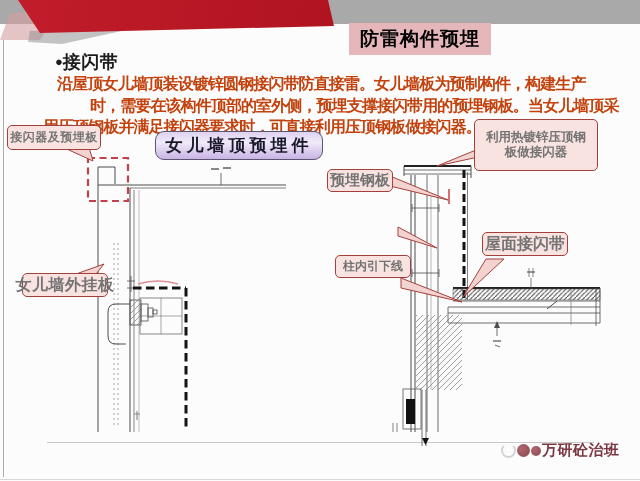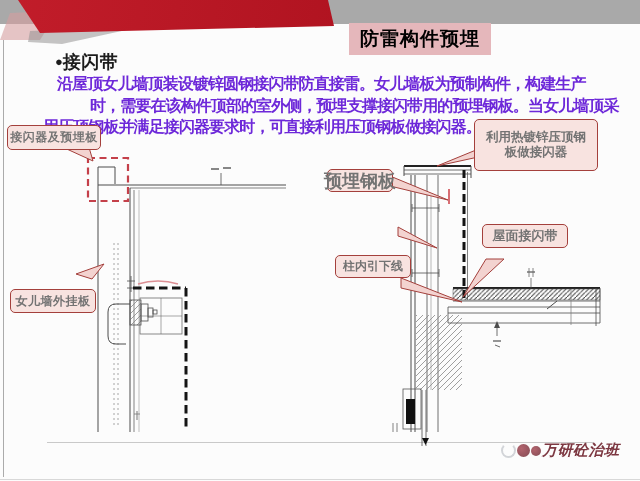--- a/index.html
+++ b/index.html
@@ -21,47 +21,47 @@
     clip-path:polygon(30px 31px,140px 27px,62px 44px,28px 42px);
     background:rgba(150,148,148,.55);}
   .slide-title{position:absolute;left:349px;top:23px;z-index:4;
     background:#e5b7bb;color:#000000;font-size:19px;font-weight:800;
     padding:3px 11px;letter-spacing:1px;white-space:nowrap;}
   
   .bullet-line{position:absolute;left:55px;top:50px;white-space:nowrap;}
   .bullet-line .dot{font-size:13px;vertical-align:2px;}
   .bullet-line .lbl{font-size:18px;font-weight:700;letter-spacing:.5px;}
   .para-line{position:absolute;white-space:nowrap;font-size:16px;font-weight:700;
-    letter-spacing:-.9px;color:#6d28d9;}
+    letter-spacing:-.9px;color:#c2410c;}
   .pl1{left:57px;top:74px;}
   .pl2{left:43px;top:96px;padding-left:47px;}
   .pl3{left:43px;top:117px;}
   
   .caption-box{position:absolute;left:155px;top:131px;width:166px;height:27px;z-index:5;
     border:1.5px solid #5d5470;border-radius:9px;
     background:linear-gradient(180deg,#ded2f0 0%,#f0eaf9 38%,#c9b4e4 100%);
     display:flex;align-items:center;justify-content:center;
     font-family:"Liberation Serif","DejaVu Serif",serif;
     font-size:17px;font-weight:700;color:#18182a;letter-spacing:4px;white-space:nowrap;}
   .callout{position:absolute;z-index:6;background:#f8e3e0;border:1.2px solid #a4403c;
     border-radius:5px;display:flex;align-items:center;justify-content:center;text-align:center;
     font-weight:700;color:#737373;white-space:nowrap;}
   .c1{left:7px;top:125px;width:92px;height:23px;font-size:12px;letter-spacing:.5px;}
-  .c2{left:10px;top:273px;width:84px;height:22px;font-size:12px;letter-spacing:.5px;margin-top:16px;}
-  .c3{left:327px;top:169px;width:64px;height:21px;font-size:18px;}
+  .c2{left:22px;top:273px;width:84px;height:22px;font-size:16px;letter-spacing:.5px;}
+  .c3{left:327px;top:169px;width:64px;height:21px;font-size:15px;}
   .c4{left:342px;top:219px;width:58px;height:21px;font-size:12.5px;}
   .c5{left:329px;top:255px;width:74px;height:21px;font-size:12px;margin-left:6px;}
-  .c6{left:482px;top:224px;width:84px;height:22px;font-size:13px;}
+  .c6{left:482px;top:232px;width:84px;height:22px;font-size:16px;}
   .c7{left:474px;top:119px;width:112px;height:34px;font-size:12.5px;
     white-space:normal;line-height:15px;padding:8px 5px;}
   
   .linework{position:absolute;left:0;top:0;z-index:4;}
   
   .watermark{position:absolute;left:501px;top:441px;z-index:7;display:flex;
-    align-items:center;gap:1px;opacity:.9;filter:blur(.3px);font-style:italic;}
+    align-items:center;gap:1px;opacity:.9;filter:blur(.3px);}
   .wm-swirl{display:inline-block;width:11px;height:11px;border:2px solid #a7abb3;
     border-radius:50%;border-top-color:transparent;opacity:.55;}
   .wm-dot{display:inline-block;width:13px;height:13px;border-radius:50%;
     background:radial-gradient(circle at 35% 35%, #9c3542, #5f1722);opacity:.85;}
   .wm-dot.small{width:10px;height:10px;}
   .wm-text{font-size:15px;font-weight:800;color:#6f222d;letter-spacing:.5px;white-space:nowrap;}
 </style>
 </head>
 <body>
 
@@ -200,20 +200,21 @@
       <polygon points="58,145 88,144 93,161"></polygon>
       <polygon points="76,274 92,279 104,264"></polygon>
       <polygon points="390,176 390,186 448,200"></polygon>
       <polygon points="398,227 398,236 437,248"></polygon>
       <polygon points="401,278 401,288 462,302"></polygon>
       <polygon points="486,259 504,259 463,297"></polygon>
       <polygon points="476,150 492,154 437,166"></polygon>
     </g>
   </svg>
 
+  <div class="caption-box">女儿墙顶预埋件</div>
   <div class="callout c1">接闪器及预埋板</div>
   <div class="callout c2">女儿墙外挂板</div>
   <div class="callout c3">预埋钢板</div>
   <div class="callout c5">柱内引下线</div>
   <div class="callout c6">屋面接闪带</div>
   <div class="callout c7">利用热镀锌压顶钢板做接闪器</div>
 
   <div class="watermark">
     <span class="wm-swirl"></span>
     <span class="wm-dot"></span>

